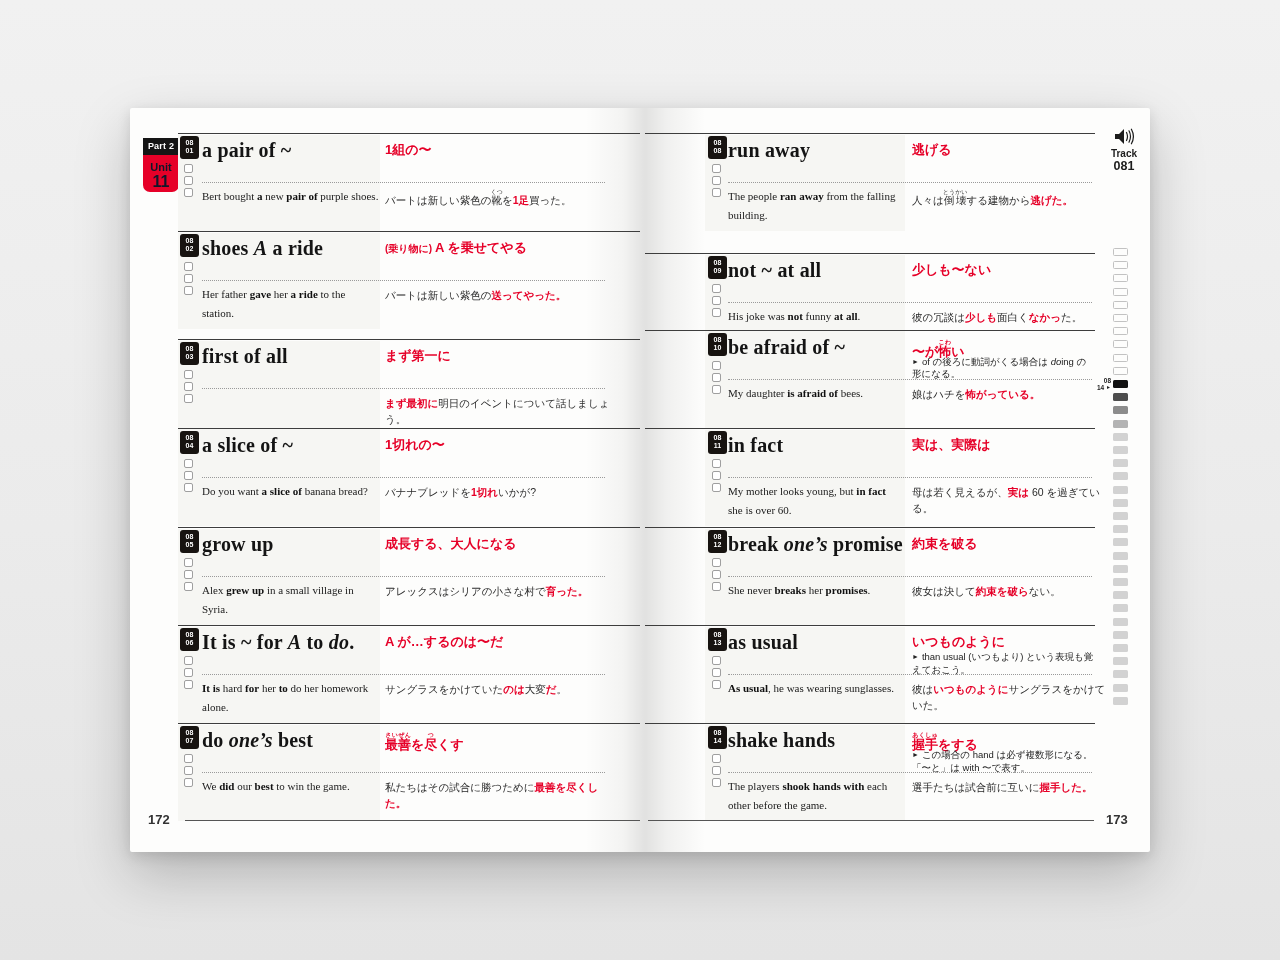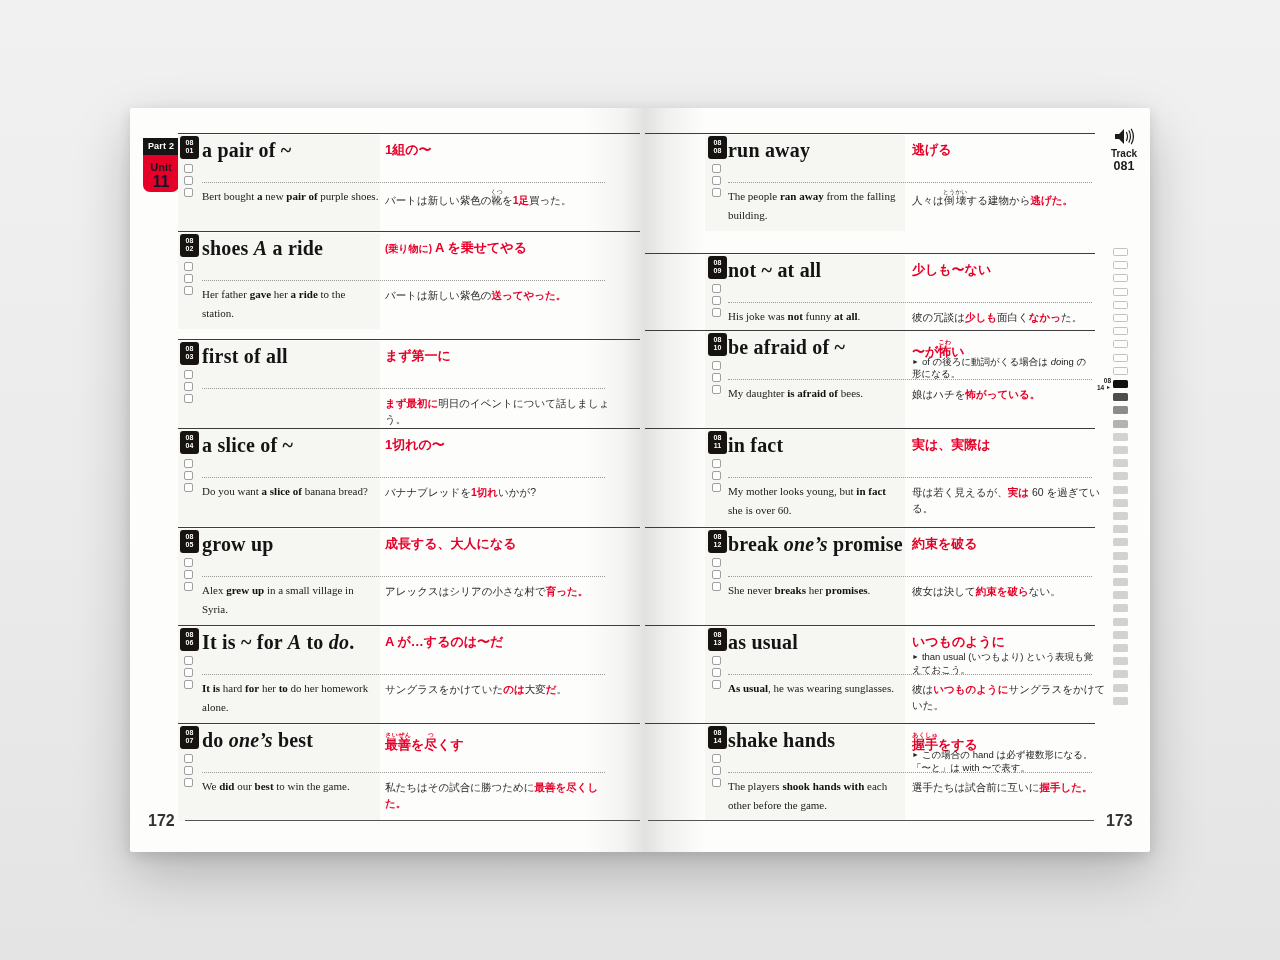--- a/index.html
+++ b/index.html
@@ -81,21 +81,21 @@
   .entry.left .ex-jp { left:207px; width:226px; } .entry.right .ex-jp { left:267px; width:196px; }
   .b { font-weight:bold; color:#101010; }
   .i { font-style:italic; }
   .red { color:var(--red); font-weight:bold; }
   .small { font-size:10px; }
   ruby rt { font-size:6px; letter-spacing:0; }
   
   .footer-rule { position:absolute; top:712px; border-top:1px solid #555; height:0; }
   .footer-rule.l { left:55px;  width:455px; }
   .footer-rule.r { left:518px; width:446px; }
-  .pagenum { position:absolute; top:704px; font-size:16px; font-weight:bold; color:#333; }
+  .pagenum { position:absolute; top:704px; font-size:13px; font-weight:bold; color:#333; }
   .pagenum.l { left:18px; } .pagenum.r { left:976px; }
 </style>
 </head>
 <body>
 
 <div class="book">
   <div class="gutter"></div>
 
   <div class="unit-tab">
     <div class="part">Part 2</div>

